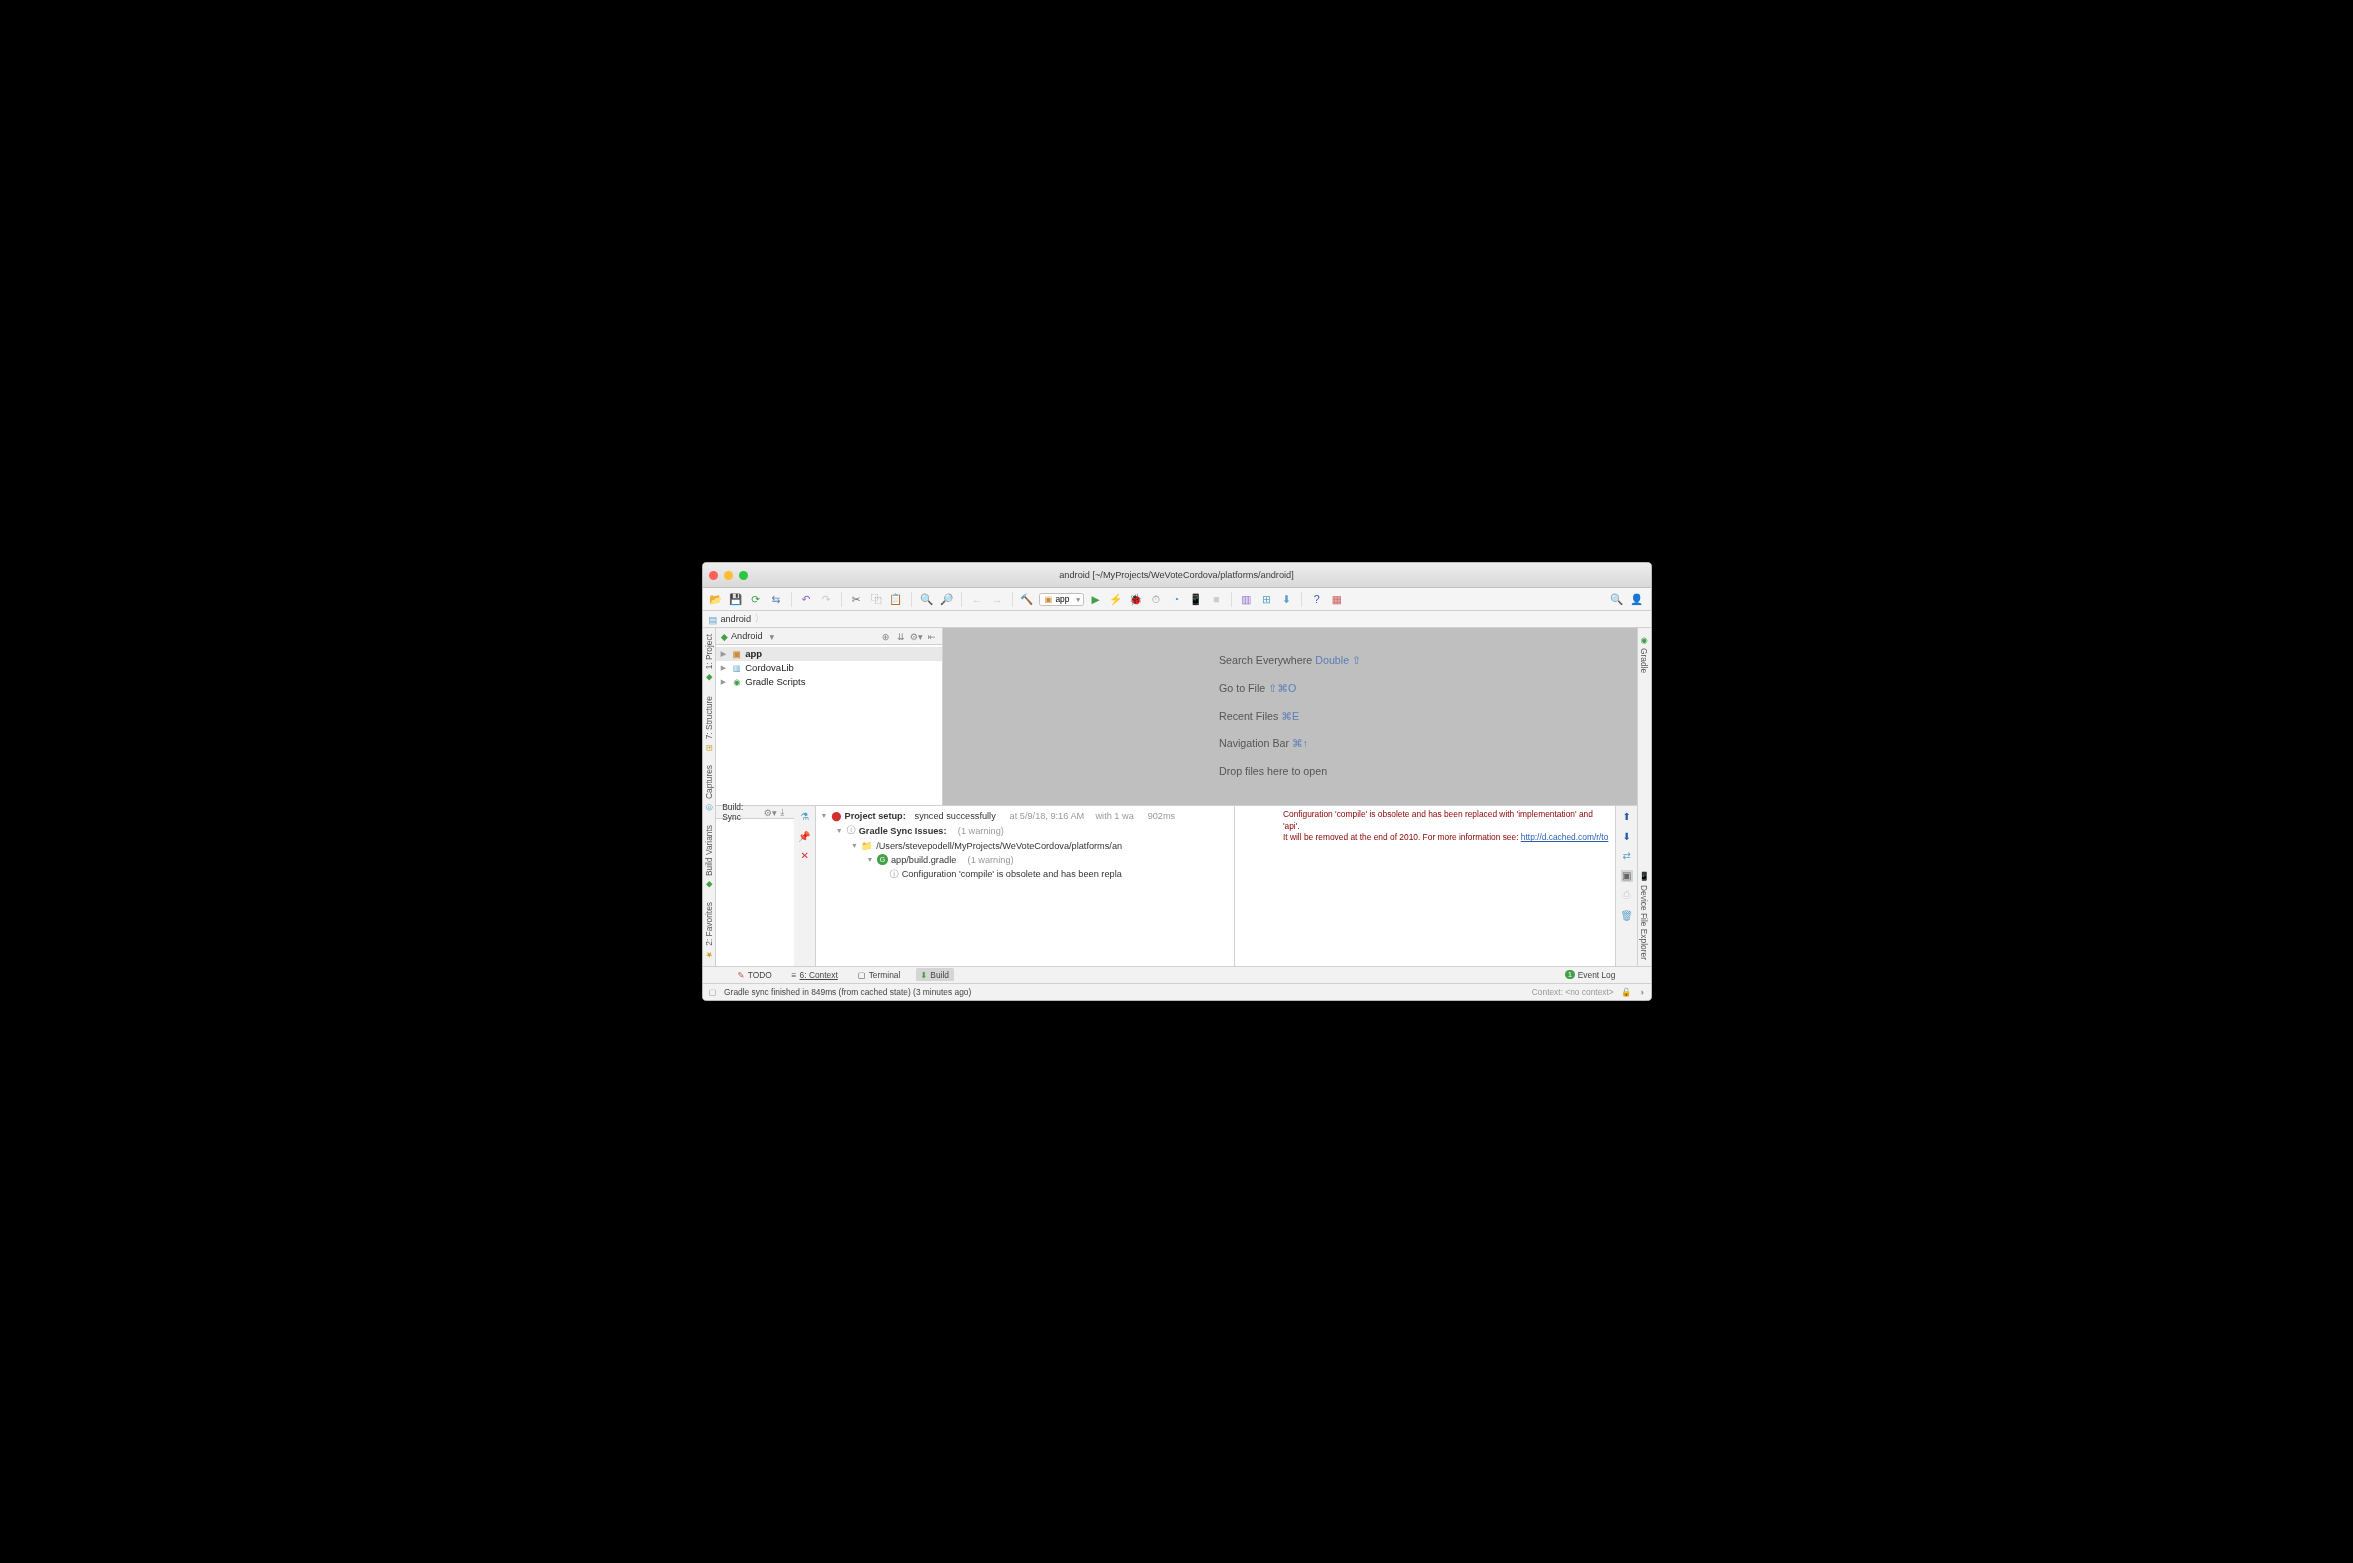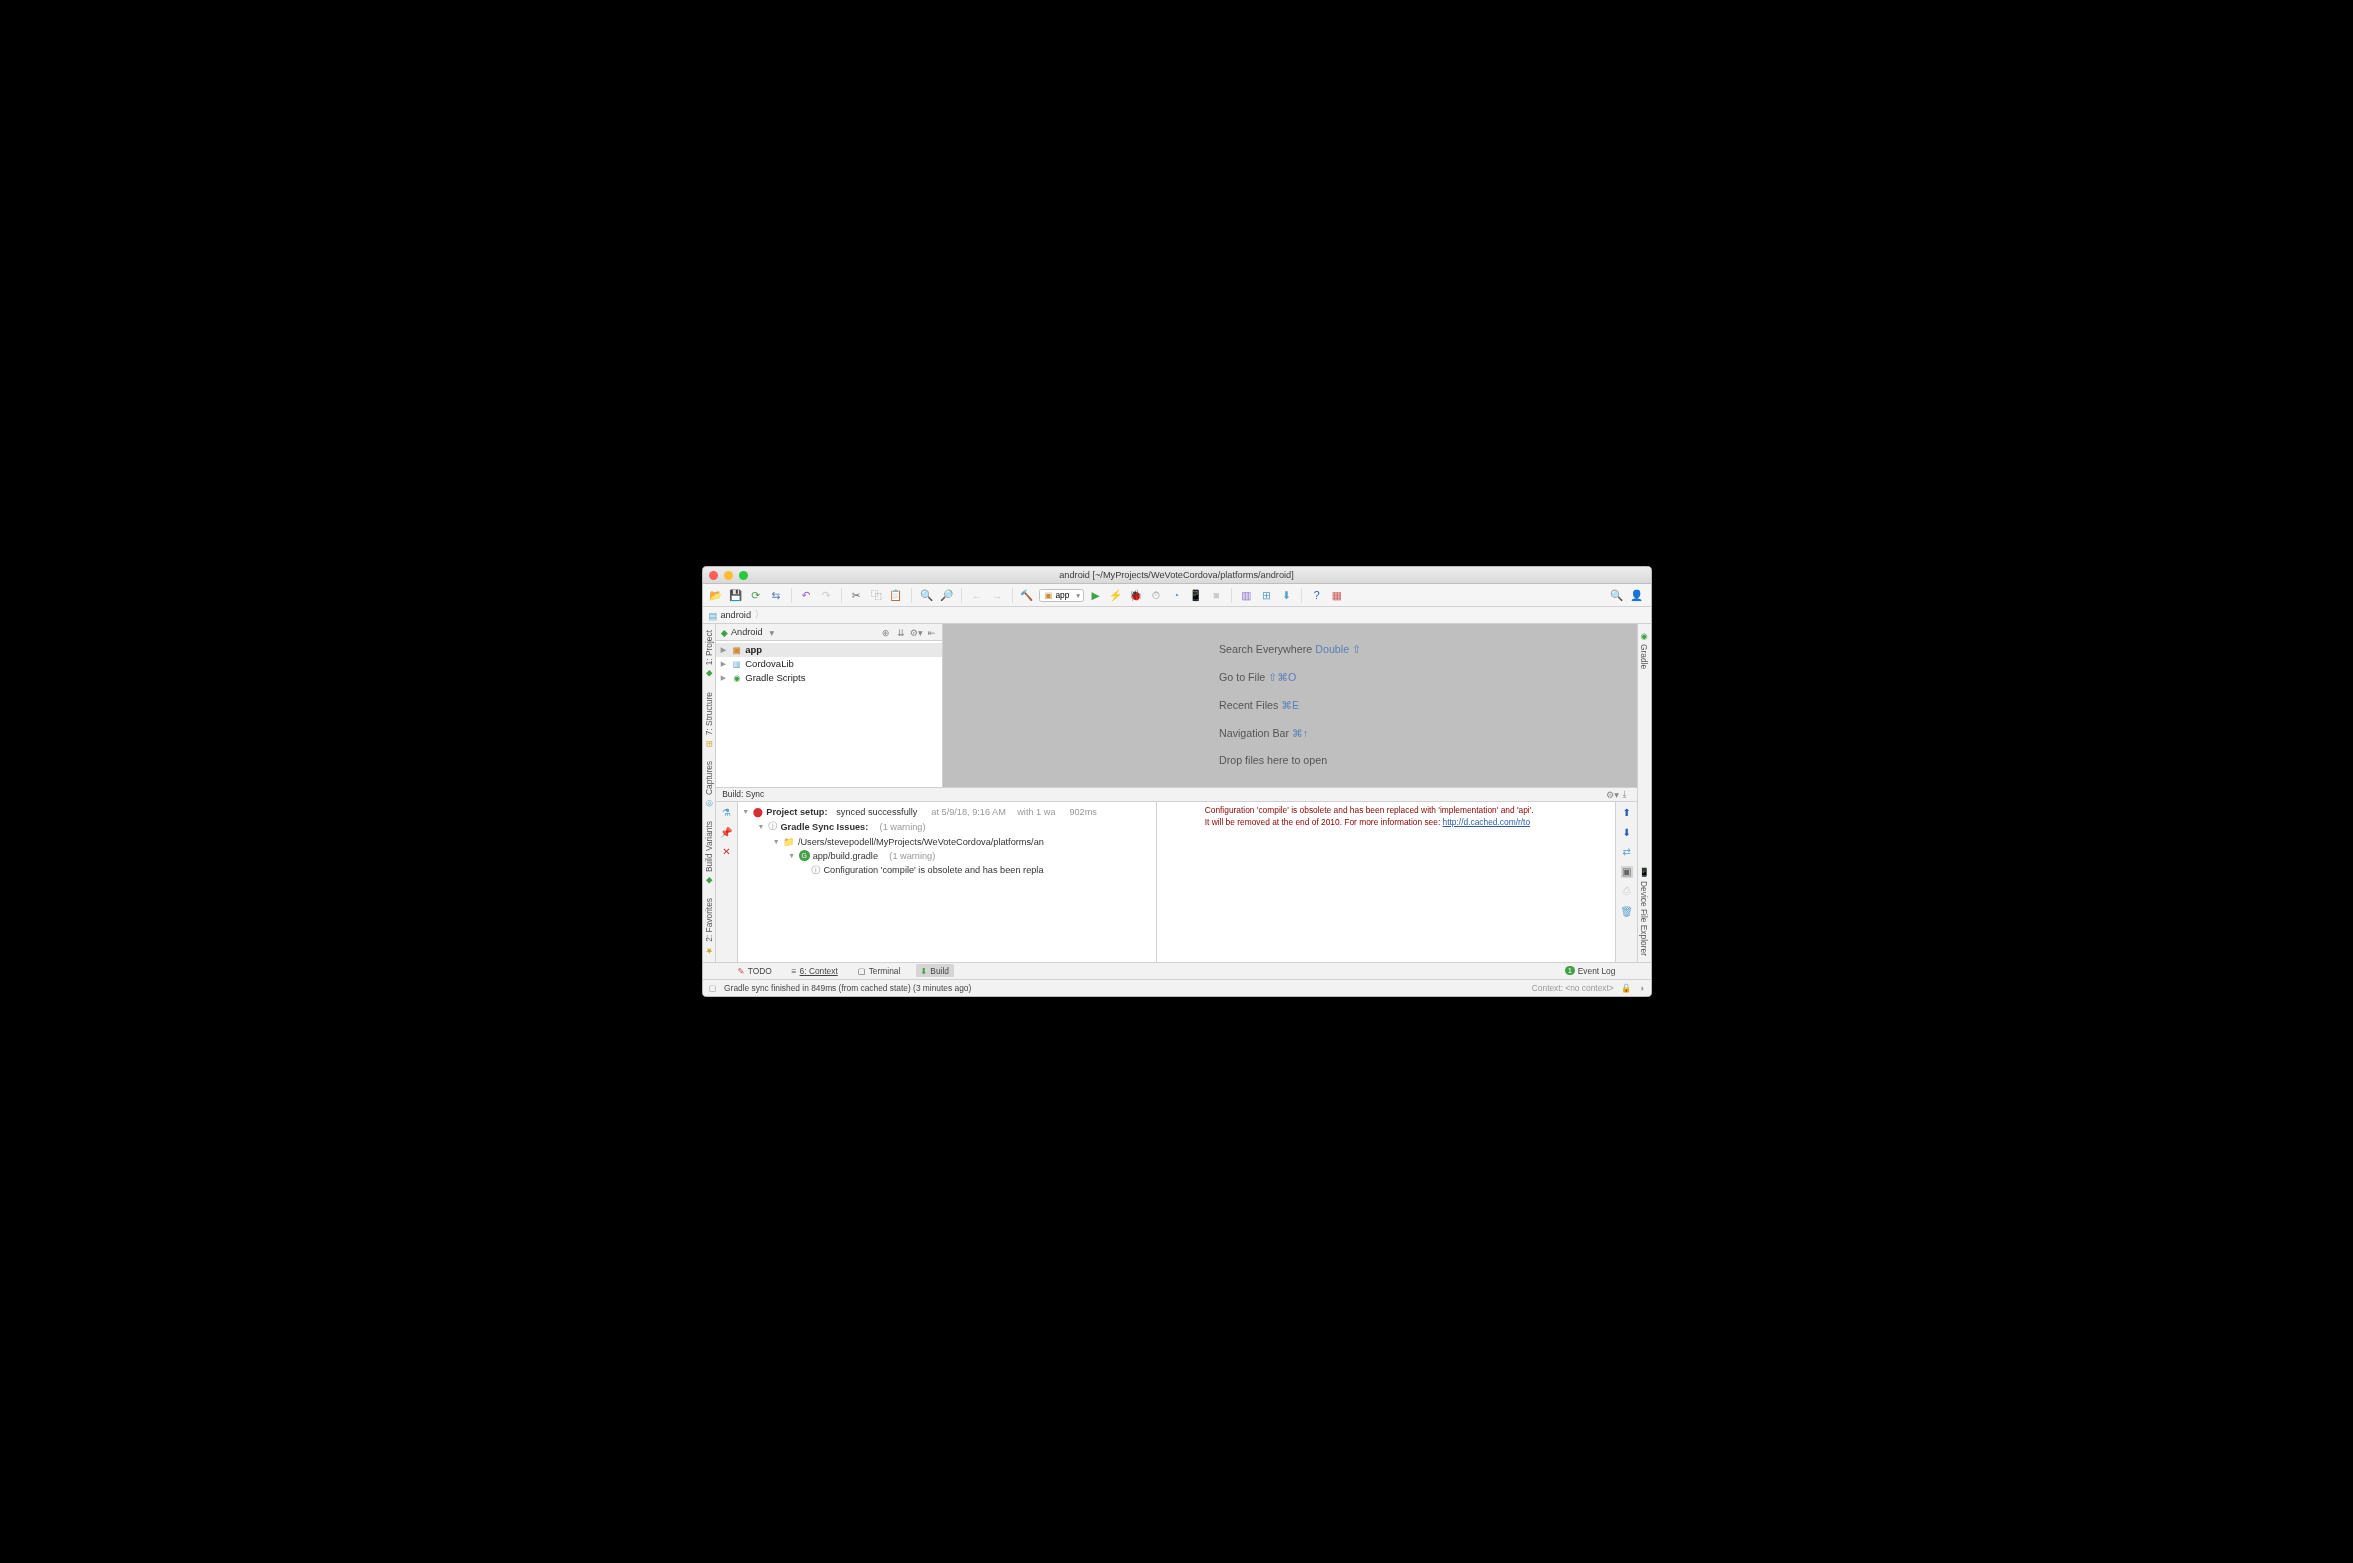--- a/index.html
+++ b/index.html
@@ -1,18 +1,18 @@
 <!DOCTYPE html>
 <html style="font-size:12.2px"><head>
 <meta charset="utf-8">
 <style>
 * { box-sizing: border-box; margin: 0; padding: 0; font-family: -apple-system, "Helvetica Neue", Arial, sans-serif; }
 body { background: #000; display: flex; align-items: center; justify-content: center; min-height: 100vh; }
 .window { width: 950px; background: #f2f2f2; border-radius: 4.6px; overflow: hidden; box-shadow: 0 7.6px 30.5px rgba(0,0,0,.5); border: 0.8px solid #bbb; display: flex; flex-direction: column; }
-.titlebar { height: 17px; background: linear-gradient(#ededed,#d9d9d9); display: flex; align-items: center; padding: 0 6.1px; border-bottom: 0.8px solid #bfbfbf; position: relative; }
+.titlebar { height: 25px; background: linear-gradient(#ededed,#d9d9d9); display: flex; align-items: center; padding: 0 6.1px; border-bottom: 0.8px solid #bfbfbf; position: relative; }
 .traffic { display: flex; gap: 6.1px; }
 .tl { width: 9.2px; height: 9.2px; border-radius: 50%; }
 .tl.r { background: #ff5f57; } .tl.y { background: #febc2e; } .tl.g { background: #28c840; }
 .title { position: absolute; left: 0; right: 0; text-align: center; font-size: 9.2px; color: #3a3a3a; pointer-events: none; }
 .toolbar { height: 23px; background: #f5f5f5; border-bottom: 0.8px solid #d0d0d0; display: flex; align-items: center; padding: 0 4.6px; gap: 3.1px; }
 .tb-sep { width: 0.8px; height: 15.3px; background: #ddd; margin: 0 3.1px; }
 .tb-btn { width: 17px; height: 17px; display: flex; align-items: center; justify-content: center; font-size: 10.7px; color: #666; border-radius: 2.3px; }
 .tb-combo { border: 0.8px solid #c0c0c0; border-radius: 2.3px; padding: 0.8px 13.7px 0.8px 4.6px; font-size: 8.4px; background: #fff; position: relative; display: flex; align-items: center; gap: 3.1px; }
 .tb-combo::after { content:"▾"; position:absolute; right:3.1px; font-size:7.6px; color:#888; }
 .breadcrumb { height: 17px; background: #f5f5f5; border-bottom: 0.8px solid #d0d0d0; display: flex; align-items: center; padding: 0 6.1px; font-size: 9.2px; color: #333; }
@@ -30,21 +30,21 @@
 .pp-header .spacer { flex:1; }
 .pp-icon { width:12.2px; height:12.2px; font-size:9.2px; color:#888; display:flex; align-items:center; justify-content:center; }
 .tree { flex:1; padding:1.5px 0; font-size:9.5px; color:#222; }
 .tree-row { display:flex; align-items:center; gap:3.1px; padding:1.5px 4.6px; }
 .tree-row.sel { background:#e8e8e8; font-weight:600; }
 .tri { color:#999; font-size:6.9px; width:7.6px; display:inline-block; }
 .mod-icon { width:10.7px; height:10.7px; display:flex; align-items:center; justify-content:center; font-size:8.4px; }
 .editor { flex:1; background:#bfbfbf; display:flex; align-items:center; justify-content:center; }
 .welcome { text-align:left; color:#555; font-size:10.7px; line-height:2.6; }
 .welcome .kb { color:#5a7fb8; }
-.build-panel { display:flex; flex-direction:column; border-top:0.8px solid #d0d0d0; background:#fff; }
+.build-panel { display:flex; flex-direction:row; border-top:0.8px solid #d0d0d0; background:#fff; }
 .build-header { height:13.7px; background:#f2f2f2; border-bottom:0.8px solid #d0d0d0; display:flex; align-items:center; padding:0 6.1px; font-size:8.4px; color:#333; }
 .build-header .spacer{flex:1;}
 .build-body { display:flex; height:160px; }
 .bb-left-gutter { width:21.4px; background:#f2f2f2; border-right:0.8px solid #d0d0d0; display:flex; flex-direction:column; align-items:center; gap:7.6px; padding-top:4.6px; }
 .gi { width:12.2px; height:12.2px; font-size:10px; display:flex; align-items:center; justify-content:center; }
 .bb-tree { flex:0 0 419px; border-right:0.8px solid #d0d0d0; padding:3.1px 4.6px; font-size:9.2px; color:#333; overflow:hidden; }
 .bt-row { display:flex; align-items:center; gap:3.1px; padding:1.5px 0; white-space:nowrap; }
 .bt-row .dim { color:#999; }
 .bb-console { flex:1; padding:3.1px 6.1px; font-family: Menlo, monospace; font-size:8.4px; color:#8b0000; line-height:1.4; overflow:hidden;margin-left:42px; }
 .bb-console a { color:#2a5db0; text-decoration:underline; }

